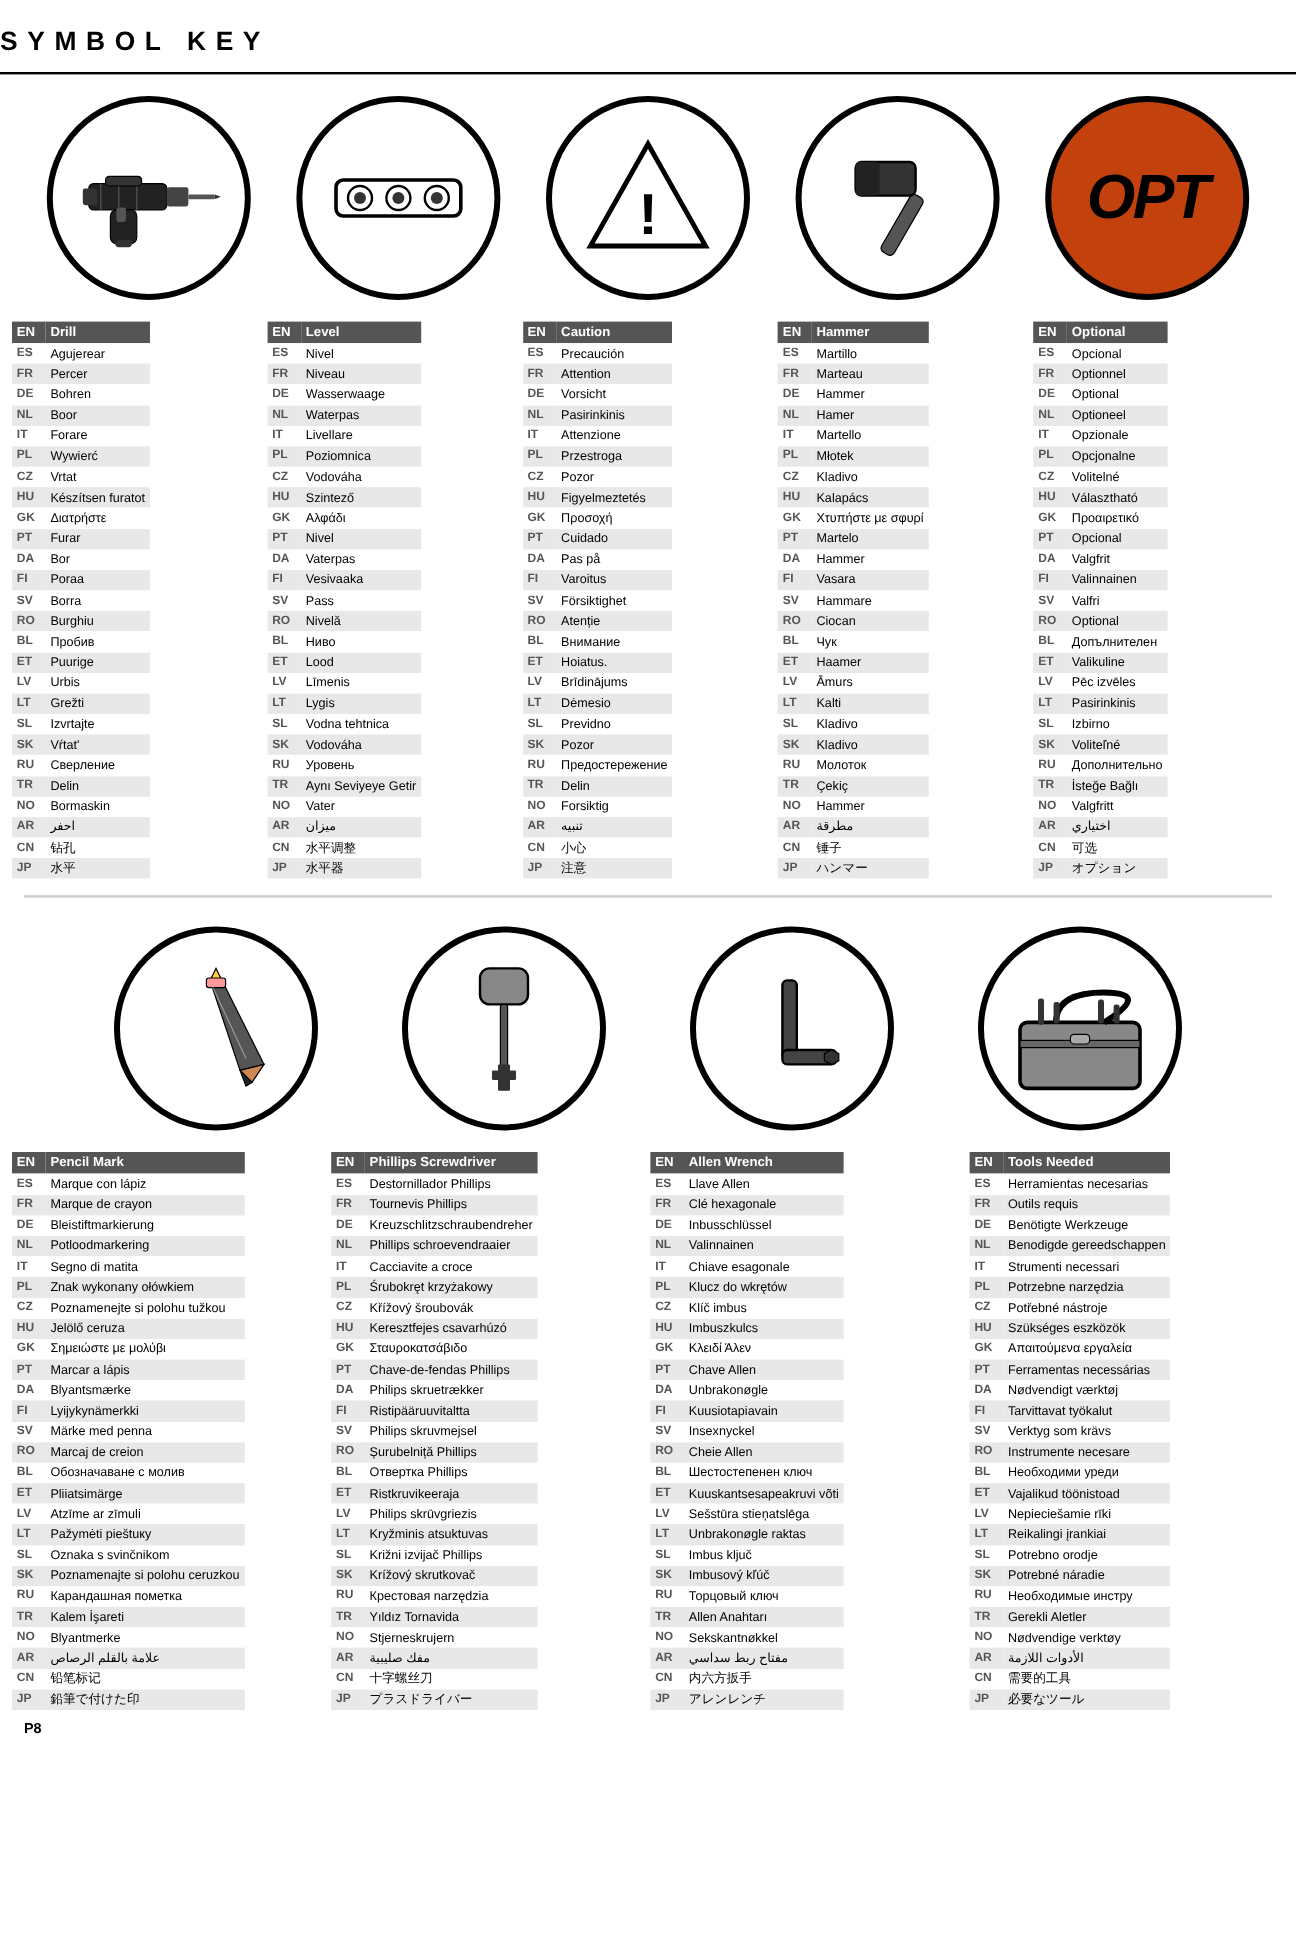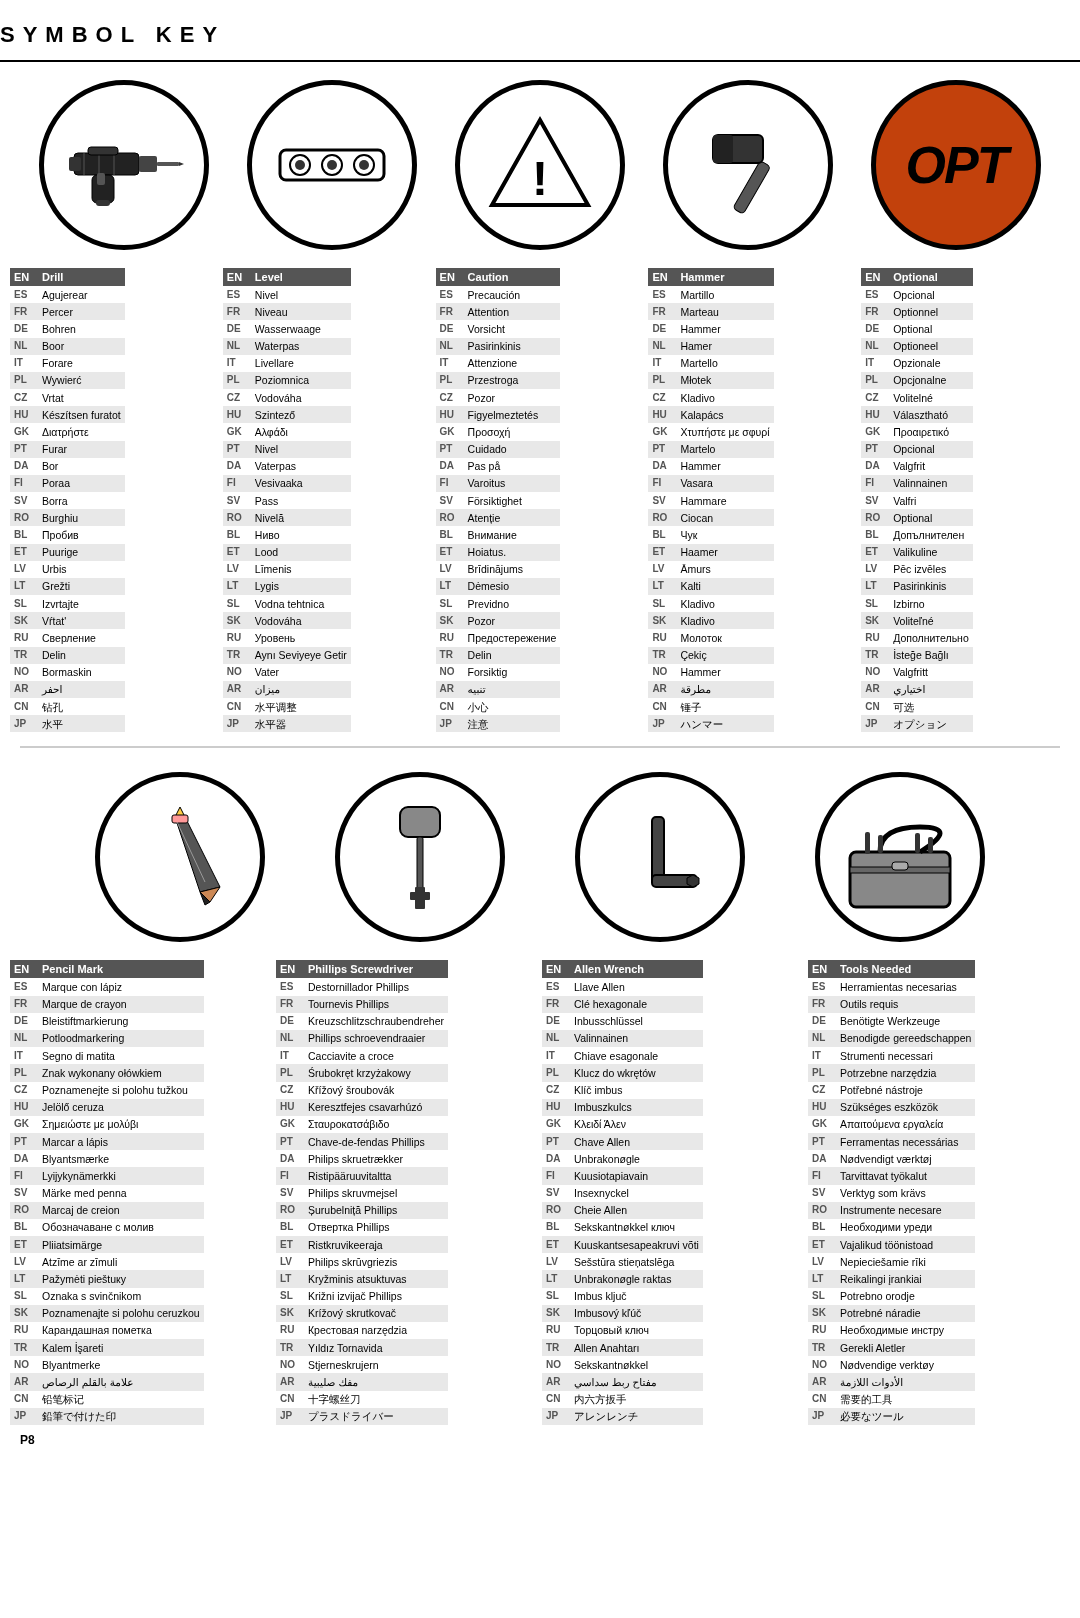--- a/index.html
+++ b/index.html
@@ -1118,21 +1118,21 @@
           <tr>
             <td class="lang-code">SV</td>
             <td>Insexnyckel</td>
           </tr>
           <tr>
             <td class="lang-code">RO</td>
             <td>Cheie Allen</td>
           </tr>
           <tr>
             <td class="lang-code">BL</td>
-            <td>Sekskantnøkkel ключ</td>
+            <td>Шестостепенен ключ</td>
           </tr>
           <tr>
             <td class="lang-code">ET</td>
             <td>Kuuskantsesapeakruvi võti</td>
           </tr>
           <tr>
             <td class="lang-code">LV</td>
             <td>Sešstūra stieņatslēga</td>
           </tr>
           <tr>

